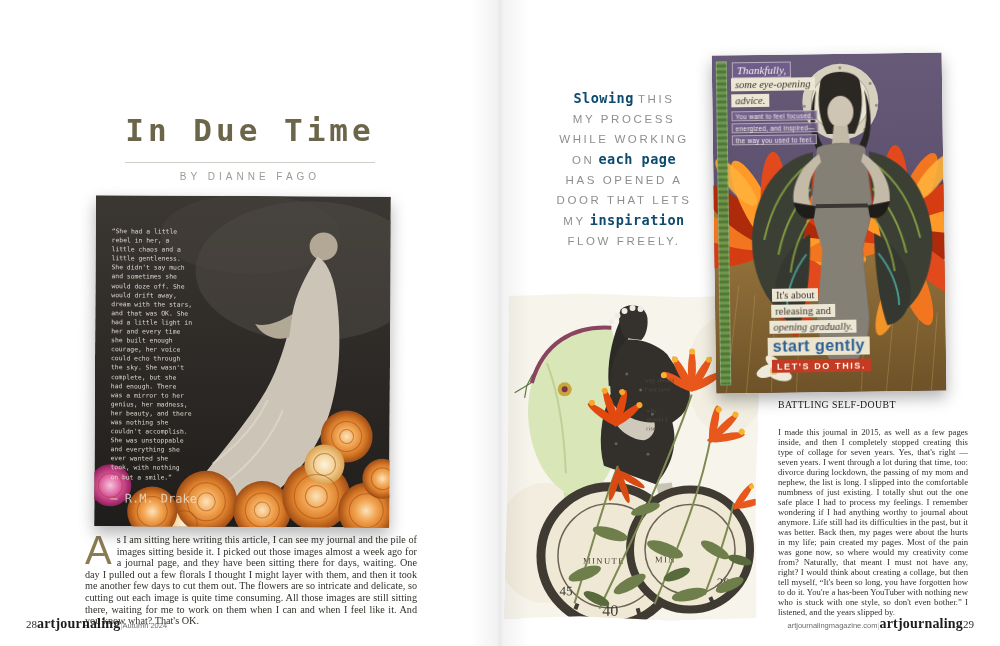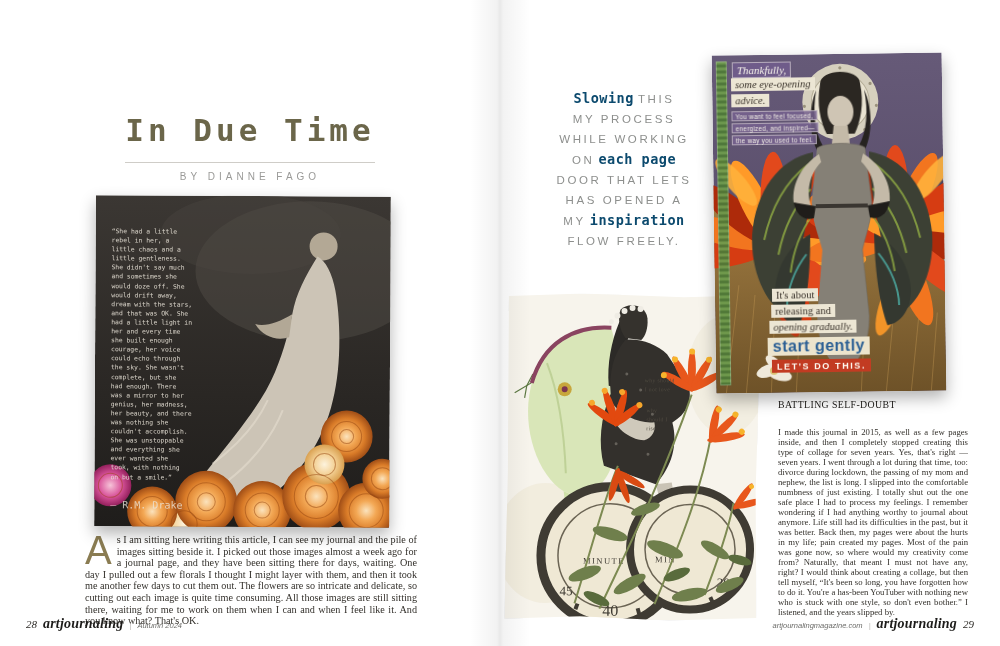--- a/index.html
+++ b/index.html
@@ -31,36 +31,36 @@
   }
   figure.art { position:absolute; box-shadow:0 7px 16px rgba(0,0,0,0.3); background:#fff; }
   .art svg { display:block; width:100%; height:100%; }
   .art-main { left:95px; top:196px; width:295px; height:331px; transform:rotate(0.3deg); z-index:2; }
   .tw-quote {
     position:absolute; left:16px; top:32px; width:125px;
     font-family:"DejaVu Sans Mono", monospace; font-size:6.4px; line-height:9.1px;
     color:rgba(235,229,218,0.88); white-space:pre-line;
   }
   .tw-attr {
-    position:absolute; left:16px; top:304px;
-    font-family:"DejaVu Sans Mono", monospace; font-size:10px;
+    position:absolute; left:16px; top:296px;
+    font-family:"DejaVu Sans Mono", monospace; font-size:12px;
     color:rgba(235,229,218,0.8);
   }
   .bodycopy {
     position:absolute; left:85px; top:534px; width:332px;
     font-size:10.2px; line-height:11.6px; text-align:justify; color:#33302b;
   }
   .dropcap {
     float:left; font-family:"Liberation Sans", sans-serif;
     font-size:40px; line-height:33px; padding-right:5px; color:#8a7c52;
   }
   
   .folio {
     position:absolute; bottom:14px; font-family:"Liberation Sans", sans-serif;
-    font-size:7.5px; color:#6b6b68; display:flex; align-items:baseline; gap:6px; z-index:6;font-style:italic;
+    font-size:7.5px; color:#6b6b68; display:flex; align-items:baseline; z-index:6;
   }
   .folio-left { left:26px; }
   .folio-right { right:26px; }
   .pagenum { font-family:"Liberation Serif", serif; font-size:11px; color:#2c2a26; }
   .maglogo { font-family:"Liberation Serif", serif; font-weight:bold; font-size:14px; color:#1d1c1a; letter-spacing:0.2px; }
   .folio .sep { color:#b8b6b2; }
   
   .pullquote {
     position:absolute; left:540px; top:88px; width:168px; text-align:center;
     z-index:1;
@@ -209,22 +209,22 @@
     <span class="maglogo">artjournaling</span>
     <span class="sep">|</span>
     <span>Autumn 2024</span>
   </footer>
 
   <div class="pullquote">
     <span class="pq-line"><span class="pq-accent">Slowing</span> <span class="pq-caps">THIS</span></span>
     <span class="pq-line pq-caps">MY PROCESS</span>
     <span class="pq-line pq-caps">WHILE WORKING</span>
     <span class="pq-line"><span class="pq-caps">ON</span> <span class="pq-accent">each page</span></span>
+    <span class="pq-line pq-caps">HAS OPENED A</span>
     <span class="pq-line pq-caps">DOOR THAT LETS</span>
-    <span class="pq-line pq-caps">HAS OPENED A</span>
     <span class="pq-line"><span class="pq-caps">MY</span> <span class="pq-accent">inspiration</span></span>
     <span class="pq-line pq-caps">FLOW FREELY.</span>
   </div>
 
   <figure class="art art-mid">
     <svg viewBox="0 0 252 326" preserveAspectRatio="none">
       <rect width="252" height="326" fill="#f7f4ec"></rect>
       <ellipse cx="40" cy="250" rx="50" ry="60" fill="#eee7d6" opacity="0.6"></ellipse>
       <ellipse cx="220" cy="80" rx="40" ry="60" fill="#efe9da" opacity="0.6"></ellipse>
 

